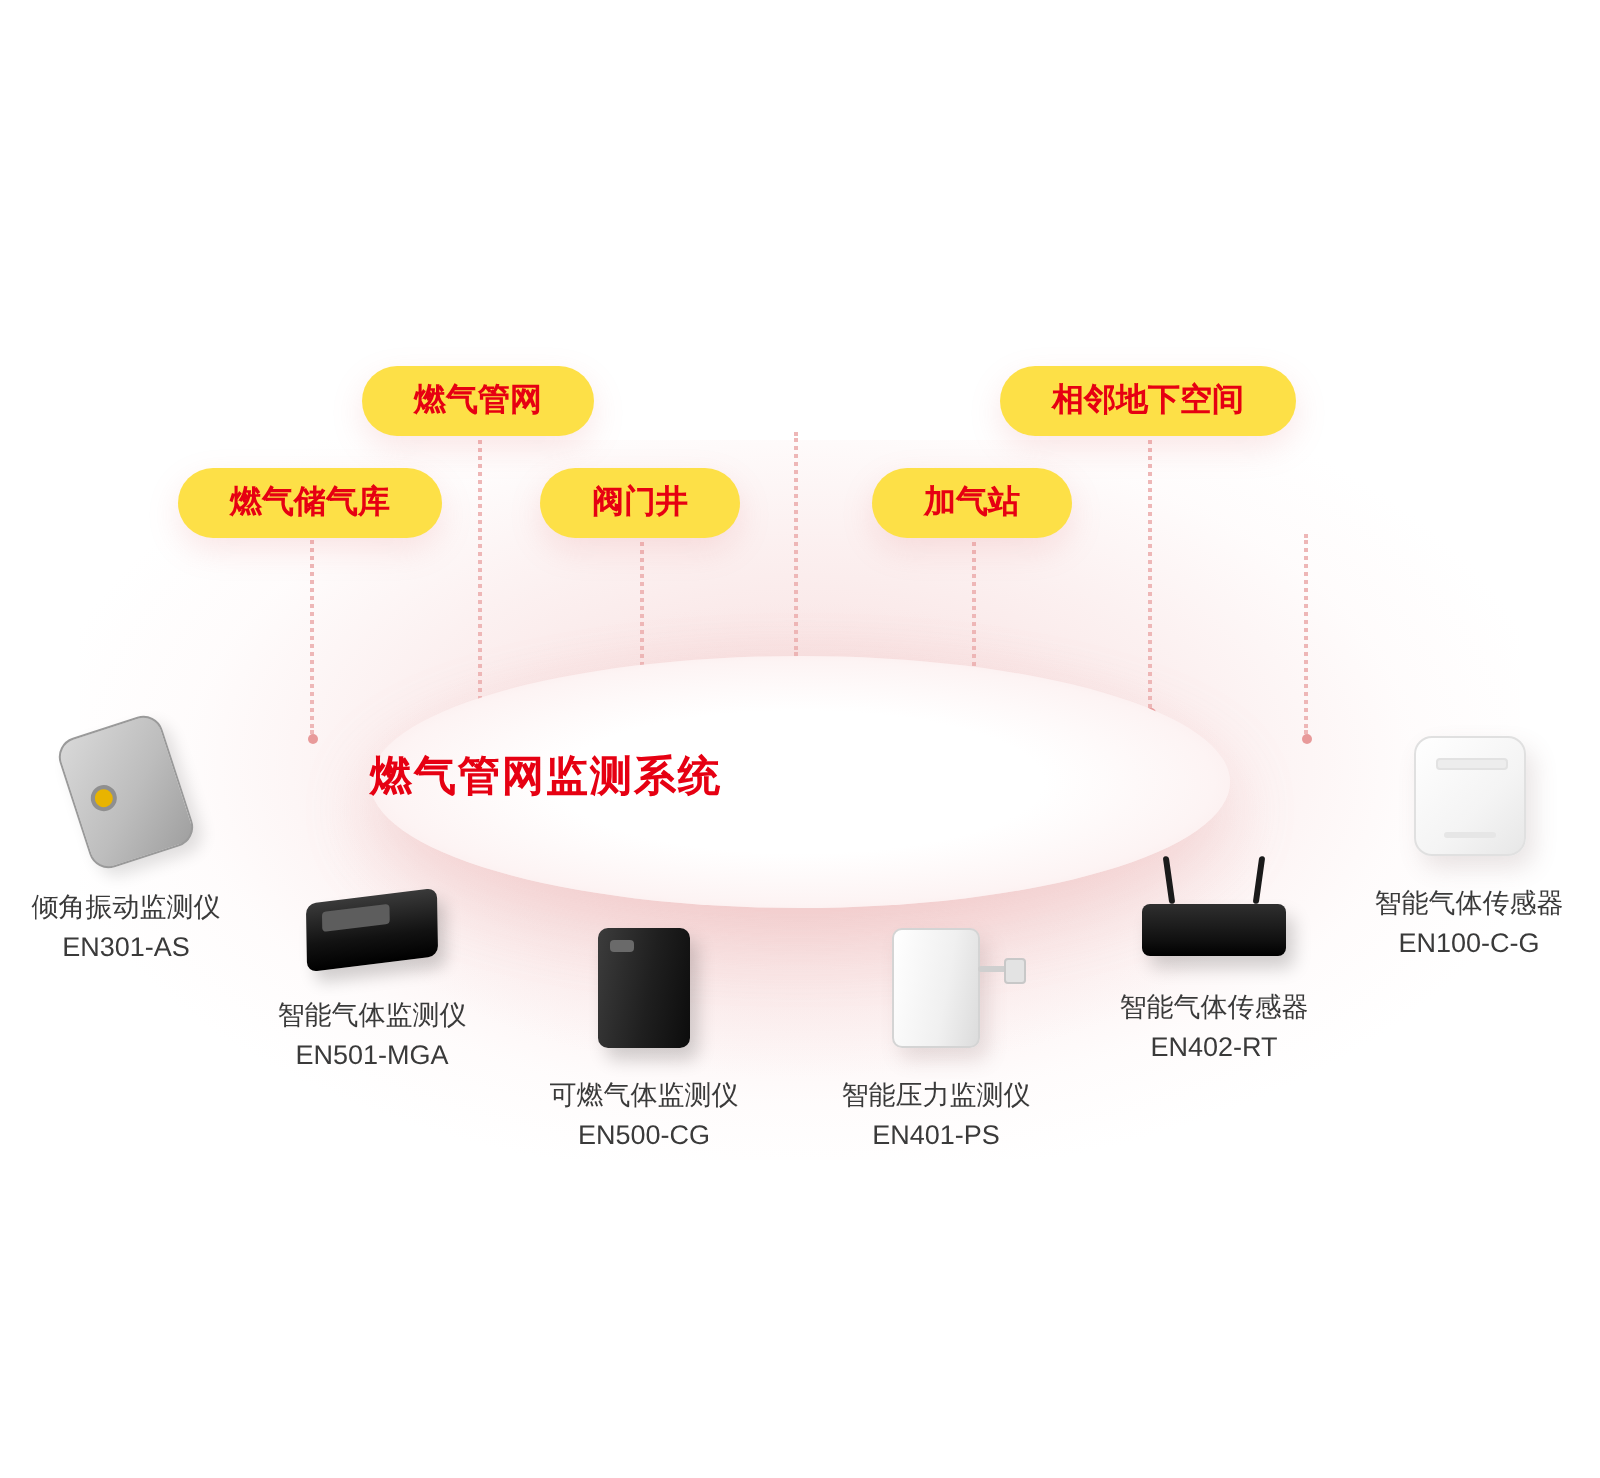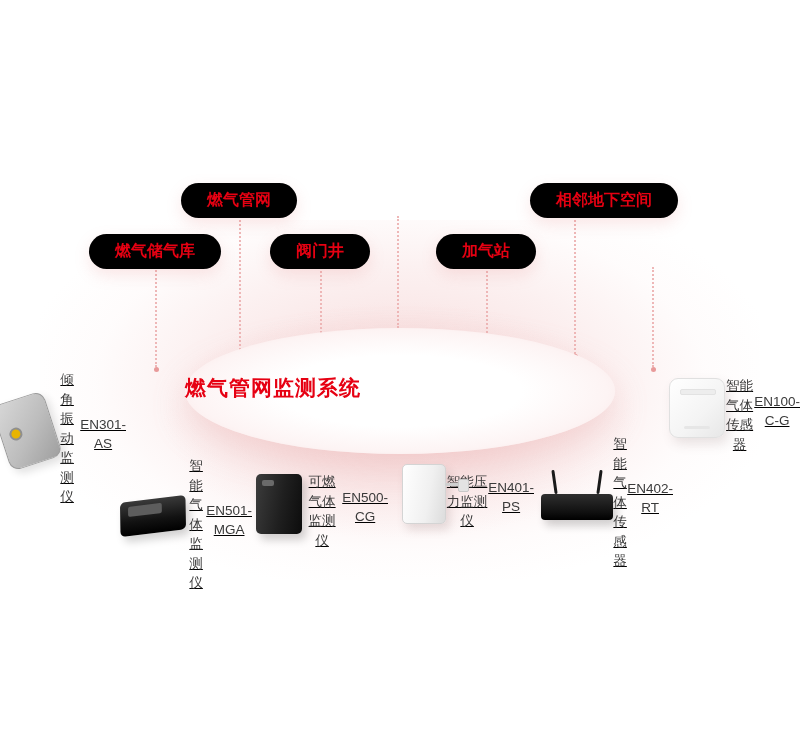--- a/index.html
+++ b/index.html
@@ -37,42 +37,42 @@
     display:flex;align-items:center;justify-content:flex-start;
   }
   .title{
     color:#e60012;font-size:21px;font-weight:bold;letter-spacing:1px;
     margin-top:-6px;
   }
 
   
   .pill{
     position:absolute;transform:translateX(-50%);
-    background:#000000;border-radius:999px;
+    background:#fde047;border-radius:999px;
     padding:7px 26px;white-space:nowrap;
     box-shadow:0 6px 16px rgba(228,120,120,0.18);
     color:#e60012;font-size:16px;font-weight:bold;
   }
   .pill.row1{top:183px;}
   .pill.row2{top:234px;}
 
   
   .connector{
     position:absolute;width:0;
     border-left:2px dotted #eeb7b7;
   }
   .connector::after{
     content:"";position:absolute;left:-3px;bottom:-5px;
     width:5px;height:5px;border-radius:50%;background:#e89a9a;
   }
 
   
   .device{
-    position:absolute;display:flex;
-    align-items:center;text-align:center;text-decoration:underline;
+    position:absolute;display:flex;flex-direction:column;
+    align-items:center;text-align:center;
   }
   .device-img{position:relative;display:flex;align-items:flex-end;justify-content:center;}
   .device-name{color:#3a3a3a;font-size:13.5px;line-height:1.45;margin-top:8px;}
   .device-model{color:#3a3a3a;font-size:13.5px;line-height:1.45;}
 
   
   .art-tilt{
     width:52px;height:66px;border-radius:10px;transform:rotate(-18deg);
     background:linear-gradient(135deg,#d9d9d9 0%,#bdbdbd 55%,#9f9f9f 100%);
     border:1px solid #9a9a9a;position:relative;margin-bottom:6px;
@@ -157,21 +157,21 @@
   <div class="connector" style="left:486px;top:267px;height:70px;"></div>
   <div class="connector" style="left:652px;top:267px;height:100px;"></div>
 
   <div class="ellipse">
     <div class="title">燃气管网监测系统</div>
   </div>
 
   <div class="pill row1" style="left:239px;">
     <span>燃气管网</span>
   </div>
-  <div class="pill row1" style="left:604px;">
+  <div class="pill row1" style="left:574px;">
     <span>相邻地下空间</span>
   </div>
   <div class="pill row2" style="left:155px;">
     <span>燃气储气库</span>
   </div>
   <div class="pill row2" style="left:320px;">
     <span>阀门井</span>
   </div>
   <div class="pill row2" style="left:486px;">
     <span>加气站</span>

